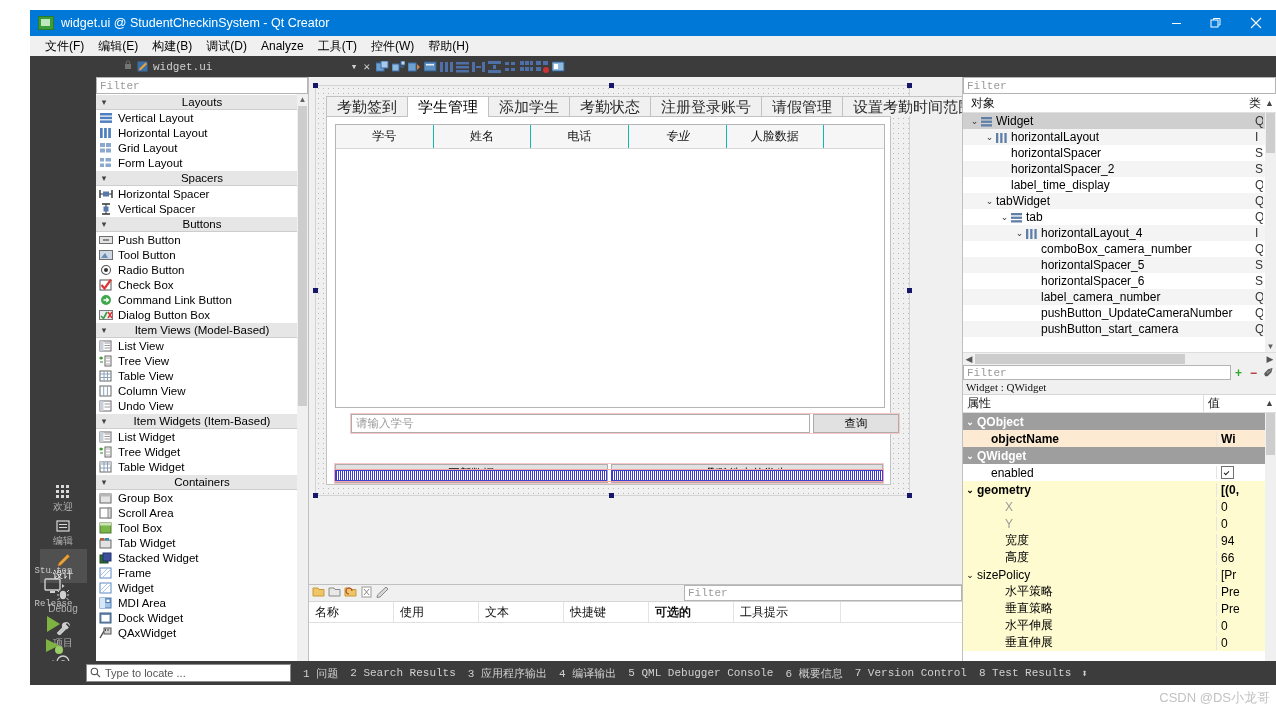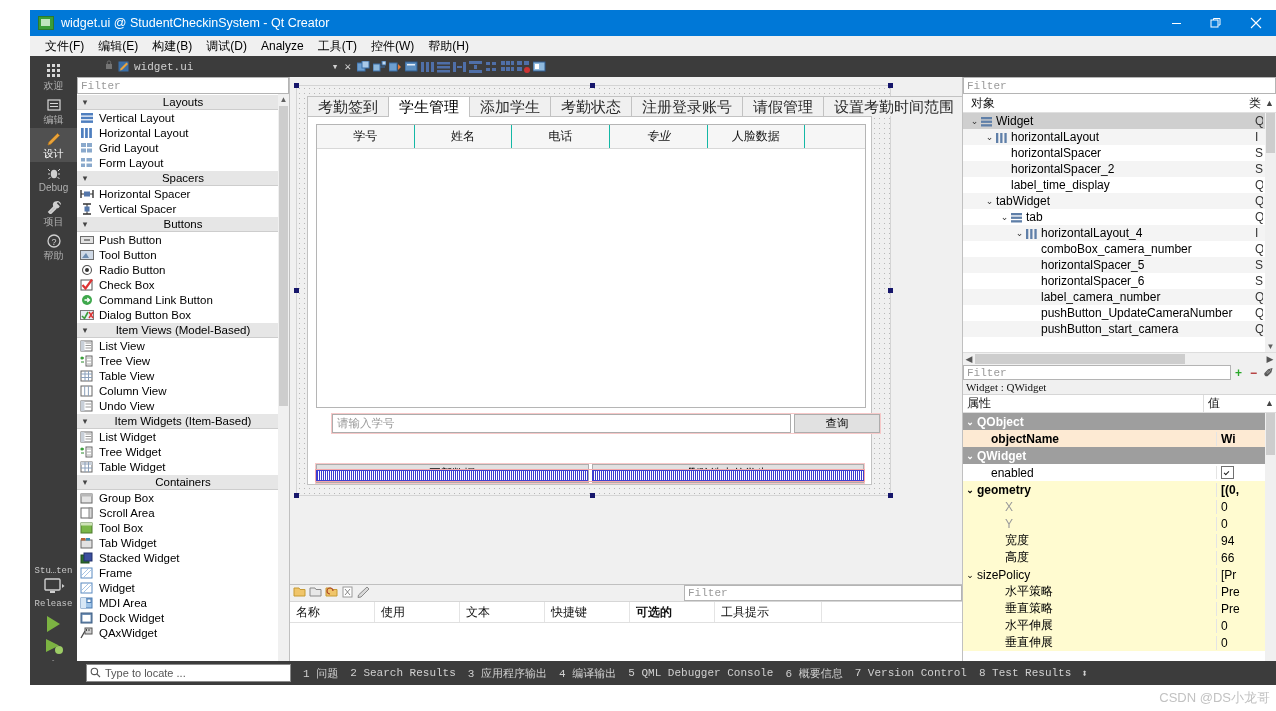--- a/index.html
+++ b/index.html
@@ -22,22 +22,22 @@
 
   
   .menubar{height:20px;background:#f0f0f0;display:flex;align-items:center;padding-left:8px;
            font-size:12px;color:#000;}
   .menubar .mi{padding:14px 7px;white-space:nowrap;}
 
   
   .winbody{position:absolute;left:0;top:46px;width:1246px;height:629px;display:flex;}
 
   
-  .rail{width:47px;background:#3c3c3c;display:flex;flex-direction:column;align-items:center;
-        padding-top:4px;color:#b0b0b0;font-size:10px;flex-shrink:0;position:relative;}
+  .rail{width:66px;background:#3c3c3c;display:flex;flex-direction:column;align-items:center;
+        padding-top:4px;color:#b0b0b0;font-size:10px;flex-shrink:0;position:relative;justify-content:flex-end;}
   .rail-item{width:47px;padding:3px 0 3px;display:flex;flex-direction:column;align-items:center;
              cursor:default;}
   .rail-item.active{background:#505050;color:#fff;}
   .rail-lbl{margin-top:1px;line-height:11px;font-size:10px;white-space:nowrap;}
   .rail-ico{height:16px;display:flex;align-items:center;justify-content:center;}
   .rail-bottom{position:absolute;bottom:8px;left:0;width:47px;display:flex;flex-direction:column;
                align-items:center;}
   .rail-bottom .t{font-size:9px;color:#c8c8c8;line-height:13px;white-space:nowrap;
                   font-family:"Liberation Mono",monospace;}
   .play{width:0;height:0;border-left:13px solid #7cb342;border-top:8px solid transparent;

